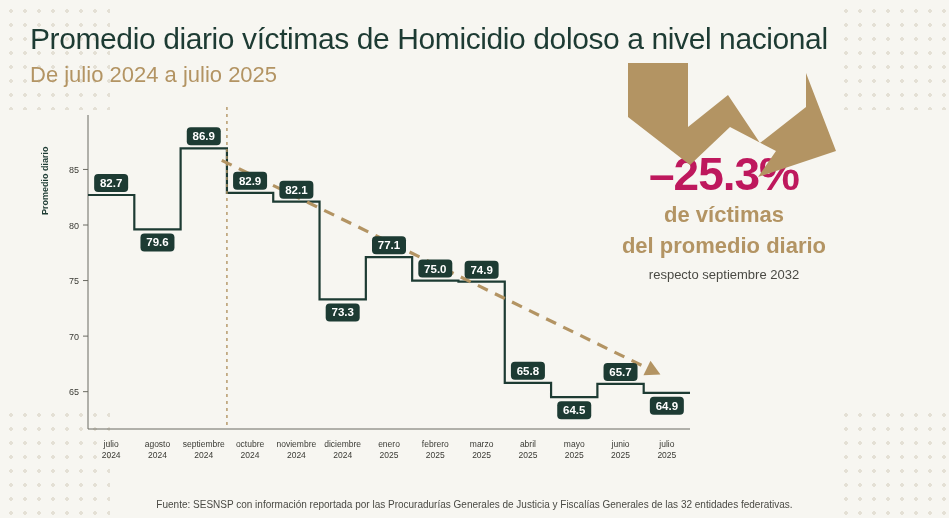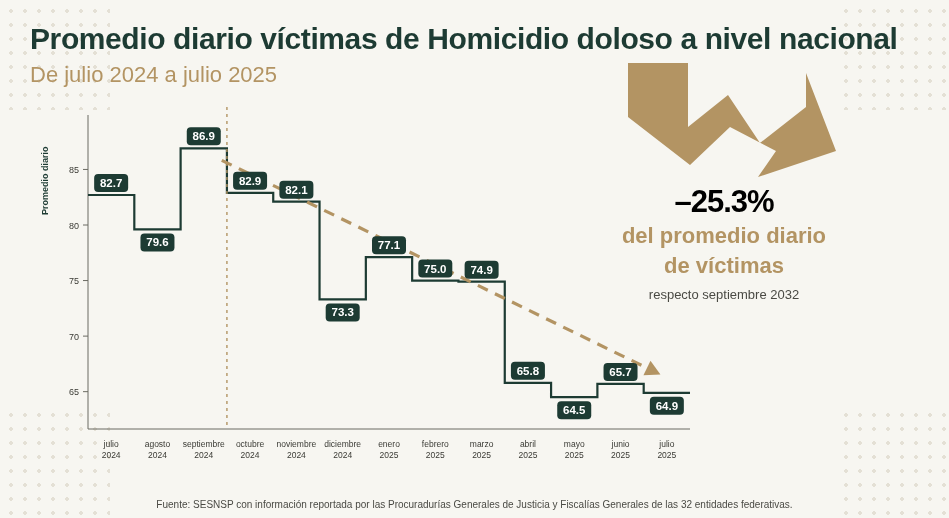--- a/index.html
+++ b/index.html
@@ -17,41 +17,40 @@
     background-size:14px 14px;
     opacity:.9;pointer-events:none;
   }
   .dots.tl{left:-10px;top:-10px;}
   .dots.bl{left:-10px;bottom:-10px;}
   .dots.tr{right:-10px;top:-10px;}
   .dots.br{right:-10px;bottom:-10px;}
 
   #title{
     position:absolute;left:30px;top:22px;
-    font-size:30px;font-weight:bold;color:#1d3b33;
+    font-size:30px;font-weight:normal;color:#1d3b33;
     letter-spacing:-0.4px;
   }
   #subtitle{
     position:absolute;left:30px;top:62px;
     font-size:22px;color:#b39463;
   }
 
   #plot{
     position:absolute;left:0;top:95px;width:720px;height:400px;
   }
   #svg-chart{display:block;}
 
   
   #callout{
     position:absolute;right:60px;top:150px;width:330px;text-align:center;
   }
   #big-number{
-    font-size:31px;font-weight:bold;color:#000000;letter-spacing:-1px;
+    font-size:46px;font-weight:bold;color:#be185d;letter-spacing:-1px;
     line-height:1.05;
-    margin-top:36px;
   }
   #callout-line1{
     font-size:22px;font-weight:bold;color:#b39463;margin-top:4px;line-height:1.2;
   }
   #callout-line2{
     font-size:13px;color:#4a4a44;margin-top:8px;
   }
   #source{
     position:absolute;left:0;right:0;bottom:8px;text-align:center;
     font-size:10px;color:#4a4a44;
@@ -170,22 +169,22 @@
       <text x="574.2307692307693" y="363" text-anchor="middle" font-size="8.5" fill="#3a3a34" font-family="&quot;Liberation Sans&quot;, sans-serif">2025</text>
       <text x="620.5384615384615" y="352" text-anchor="middle" font-size="8.5" fill="#3a3a34" font-family="&quot;Liberation Sans&quot;, sans-serif">junio</text>
       <text x="620.5384615384615" y="363" text-anchor="middle" font-size="8.5" fill="#3a3a34" font-family="&quot;Liberation Sans&quot;, sans-serif">2025</text>
       <text x="666.8461538461538" y="352" text-anchor="middle" font-size="8.5" fill="#3a3a34" font-family="&quot;Liberation Sans&quot;, sans-serif">julio</text>
       <text x="666.8461538461538" y="363" text-anchor="middle" font-size="8.5" fill="#3a3a34" font-family="&quot;Liberation Sans&quot;, sans-serif">2025</text>
     </svg>
 </div>
 
 <div id="callout">
   <div id="big-number">–25.3%</div>
+  <div id="callout-line1">de víctimas</div>
   <div id="callout-line1">del promedio diario</div>
-  <div id="callout-line1">de víctimas</div>
   <div id="callout-line2">respecto septiembre 2032</div>
 </div>
 
 <svg style="position:absolute;left:610px;top:55px;" width="230" height="150" viewBox="0 0 230 150">
   <path d="M18 8 L78 8 L78 72 L118 40 L150 88 L196 52 L196 18 L226 96 L148 122 L166 96 L120 72 L80 110 L18 62 Z" fill="#b39463"></path>
 </svg>
 
 <div id="source">Fuente: SESNSP con información reportada por las Procuradurías Generales de Justicia y Fiscalías Generales de las 32 entidades federativas.</div>
 
 </body></html>

